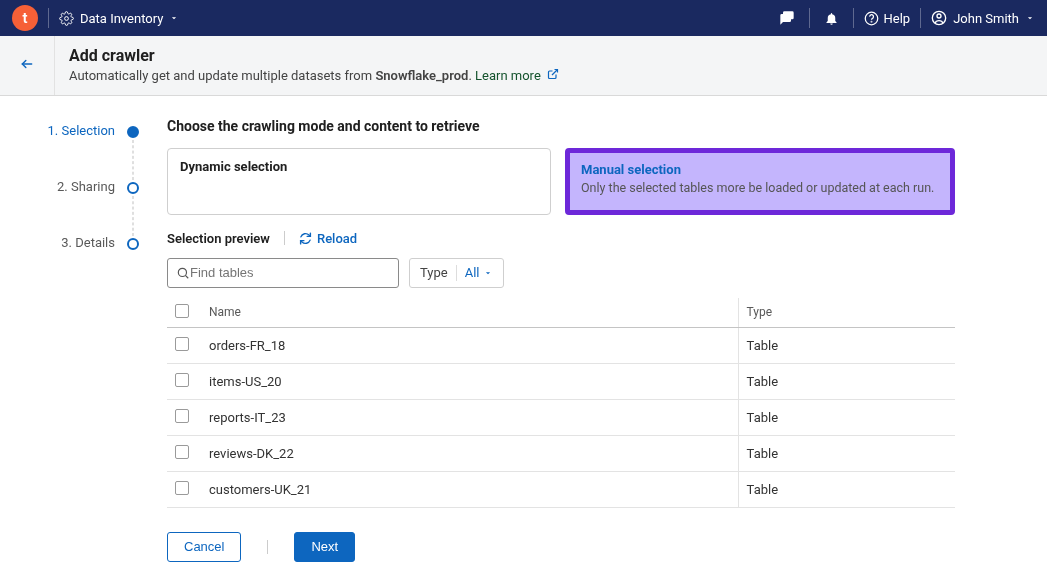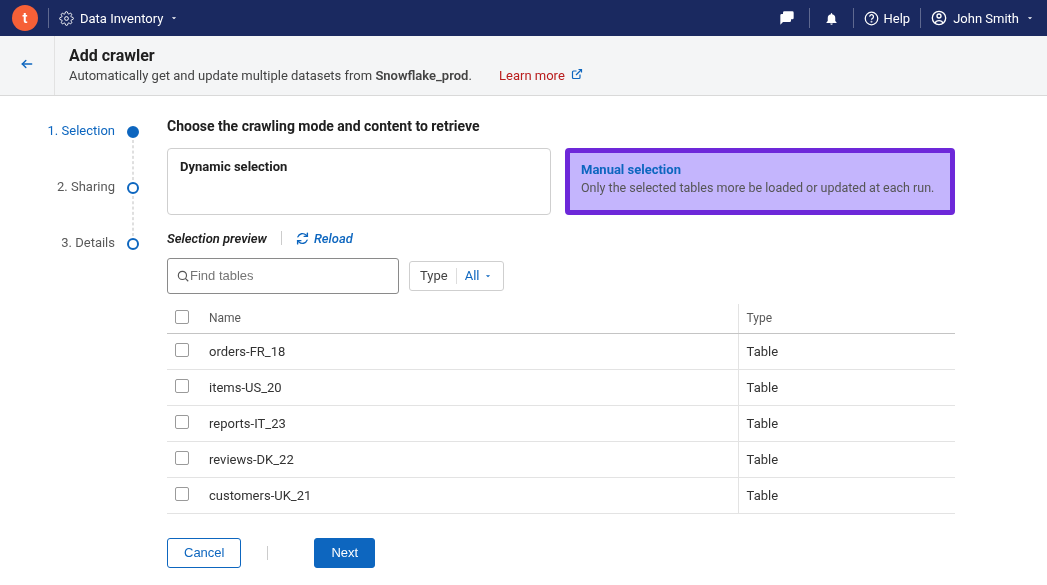--- a/index.html
+++ b/index.html
@@ -46,21 +46,21 @@
   .back-col {
     width: 55px;
     display: flex; align-items: center; justify-content: center;
     border-right: 1px solid #e2e2e2;
   }
   .back-btn { color: #0d66bf; cursor: pointer; }
   .header-body { padding: 10px 14px 12px; flex: 1; }
   .page-title { font-size: 16px; font-weight: 700; margin-bottom: 3px; }
   .page-sub { font-size: 13px; color: #444; }
   .page-sub strong { font-weight: 600; }
-  .page-sub a { color: #b91c1c; text-decoration: none; margin-left: 24px; }
+  .page-sub a { color: #14532d; text-decoration: none; }
   .ext-icon { color:#0d66bf; margin-left:3px; }
 
   
   .body { display: flex; padding-top: 22px; }
   .stepper-col { width: 155px; padding-right: 10px; }
   .stepper { list-style:none; }
   .step {
     display: flex; align-items: flex-end; justify-content: flex-end;
     gap: 12px; height: 20px; position: relative;
     margin-bottom: 36px; padding-right: 6px;
@@ -95,30 +95,30 @@
   }
   .mode-card.selected {
     border: 5px solid #6d28d9;
     background: #c4b5fd;
     padding: 9px 11px 13px;
   }
   .mode-title { font-size: 13px; font-weight: 700; margin-bottom: 3px; }
   .mode-card.selected .mode-title { color: #0d66bf; }
   .mode-desc { font-size: 12.5px; color: #555; line-height: 1.35; }
 
-  .preview-row { display: flex; align-items: center; gap: 14px; margin-bottom: 12px; font-style: italic; }
+  .preview-row { display: flex; align-items: center; gap: 14px; margin-bottom: 12px; }
   .preview-label { font-size: 13px; font-weight: 600; }
   .small-vdiv { width:1px; height:14px; background:#ccc; }
   .reload-link { color:#0d66bf; font-size:13px; display:flex; align-items:center; gap:5px; cursor:pointer; font-weight:500; }
 
   .filter-row { display:flex; align-items:center; gap:10px; margin-bottom:10px; }
   .search-box {
     display:flex; align-items:center;
     border:1px solid #8a8a8a; border-radius:3px;
-    width:232px; height:36px; padding:0 8px;
+    width:232px; height:30px; padding:0 8px;
   }
   .search-box input {
     border:none; outline:none; flex:1; font-size:13px;
     background:transparent;
   }
   .type-pill {
     display:flex; align-items:center; gap:8px;
     border:1px solid #cfcfcf; border-radius:3px;
     height:30px; padding:0 10px; cursor:pointer;
   }
@@ -151,21 +151,21 @@
 
   .footer-row {
     display:flex; gap:26px; align-items:center;
     margin-top:24px;
   }
   .btn {
     height:30px; padding:0 16px; border-radius:3px;
     font-size:13px; cursor:pointer; display:flex; align-items:center;
   }
   .btn-cancel { background:#fff; border:1px solid #0d66bf; color:#0d66bf; }
-  .btn-next { background:#0d66bf; border:1px solid #0d66bf; color:#fff;margin-left:20px; }
+  .btn-next { background:#0d66bf; border:1px solid #0d66bf; color:#fff; }
 </style>
 </head>
 <body>
 
 <div class="topnav">
   <div class="logo-circle">t</div>
   <div class="vdiv"></div>
   <div class="nav-app">
     <svg width="15" height="15" viewBox="0 0 24 24" fill="none" stroke="#fff" stroke-width="1.6">
         <circle cx="12" cy="12" r="3"></circle>

